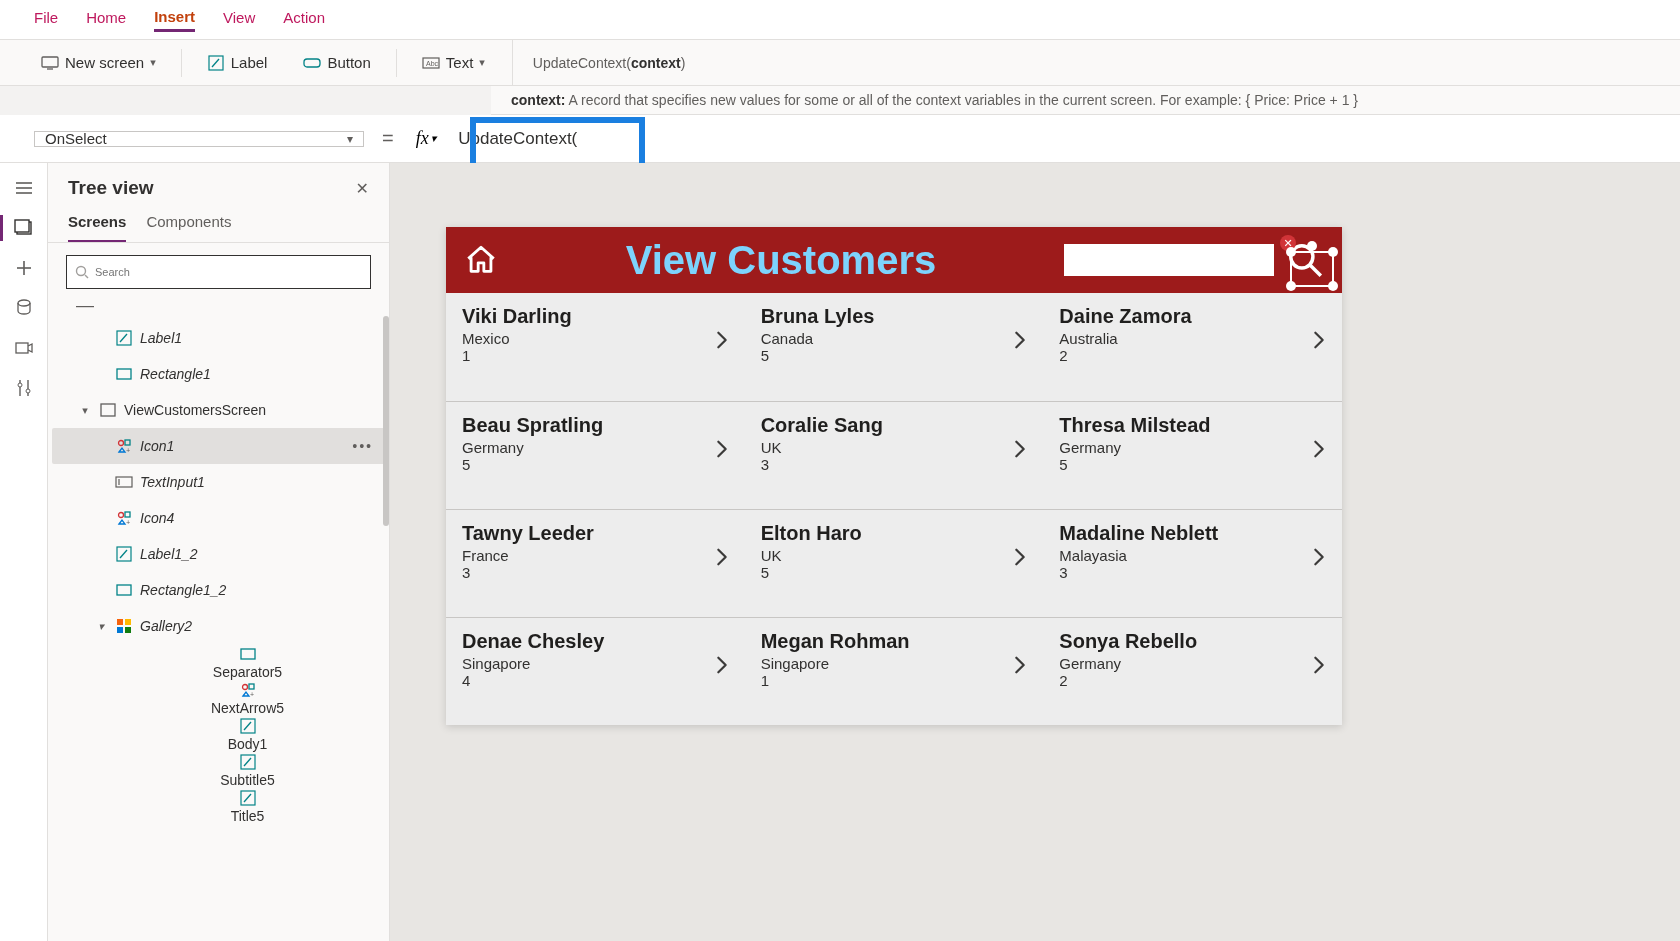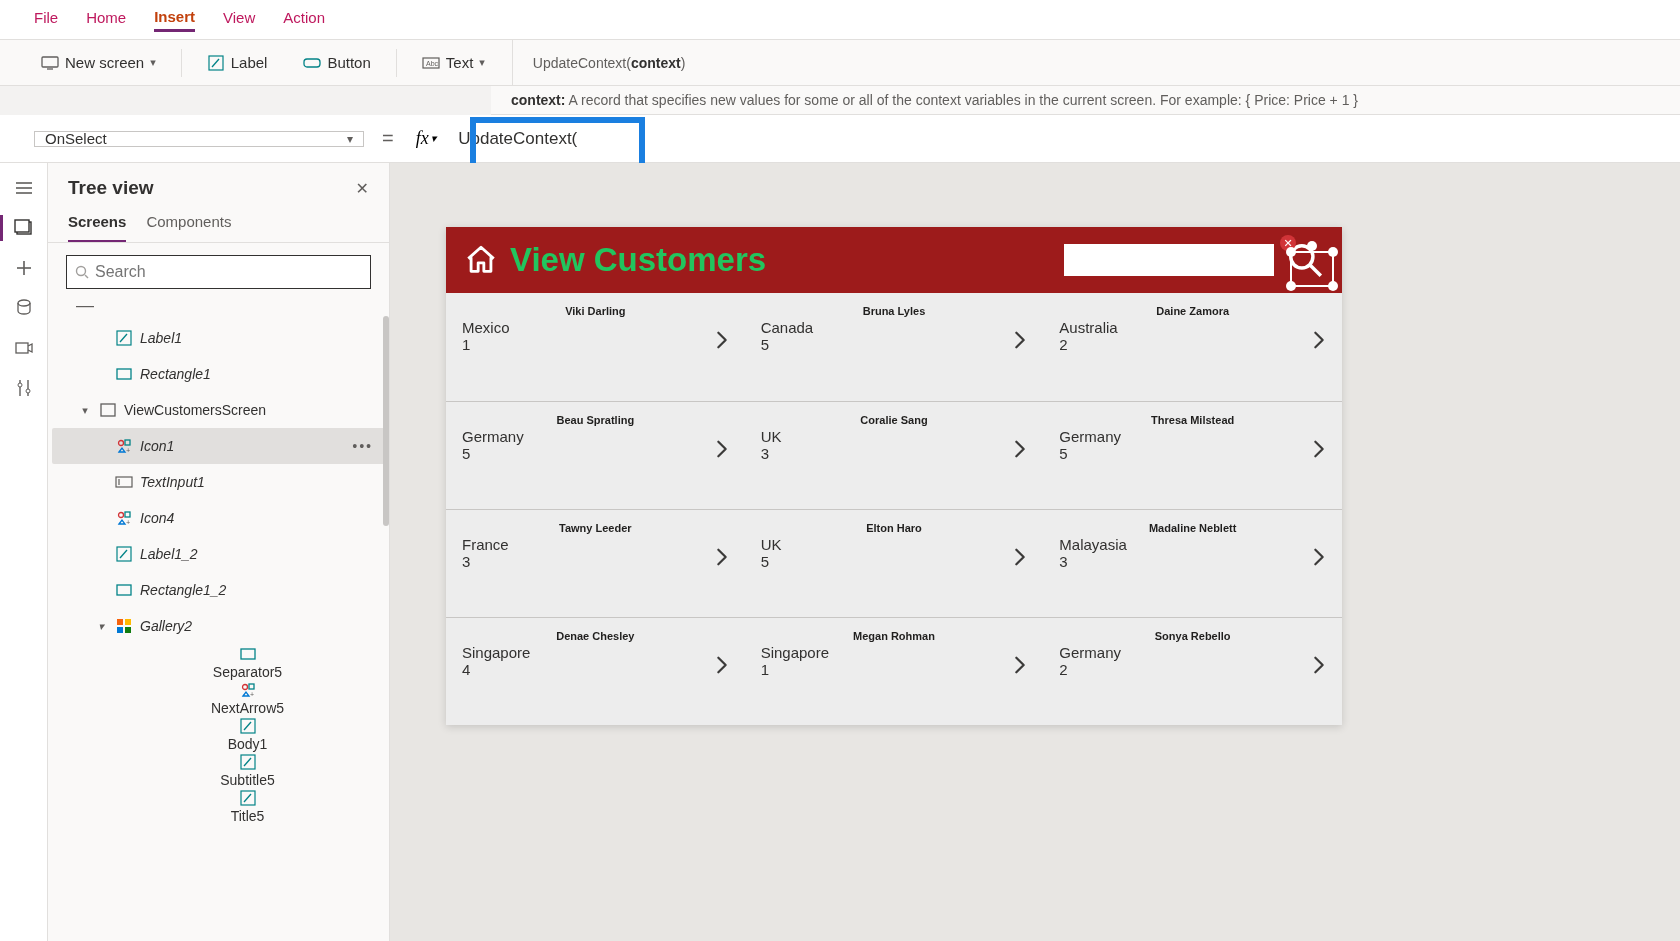--- a/index.html
+++ b/index.html
@@ -43,52 +43,52 @@
 
   
   .treepanel { width: 342px; background: #faf9f8; border-right: 1px solid #e1dfdd; display: flex; flex-direction: column; }
   .treehdr { display: flex; justify-content: space-between; align-items: center; padding: 14px 20px 8px 20px; }
   .treehdr h3 { font-size: 19px; font-weight: 600; color: #323130; }
   .treehdr .close { color: #605e5c; font-size: 16px; cursor: pointer; }
   .treetabs { display: flex; gap: 20px; padding: 0 20px; border-bottom: 1px solid #e1dfdd; }
   .treetabs .tt { font-size: 15px; padding: 6px 0 10px 0; color: #605e5c; cursor: pointer; }
   .treetabs .tt.active { color: #323130; font-weight: 600; border-bottom: 2px solid #742774; }
   .search { margin: 12px 18px 6px 18px; height: 34px; border: 1px solid #323130; display: flex; align-items: center; padding: 0 8px; gap: 6px; background: #fff; }
-  .search input { flex: 1; border: none; outline: none; font-size: 16px; }
+  .search input { flex: 1; border: none; outline: none; font-size: 11px; }
   .search .sicon { color: #a19f9d; }
   .tree { flex: 1; overflow-y: auto; padding: 4px 4px 20px 4px; position: relative; }
   .tree-scrollthumb { position: absolute; right: 0; top: 0; width: 6px; height: 210px; background: #c8c6c4; border-radius: 3px; }
   .tnode { display: flex; align-items: center; height: 36px; font-size: 14px; color: #323130; cursor: pointer; border-radius: 2px; }
   .tnode.selected { background: #e1dfdd; }
   .tnode .chev { width: 14px; font-size: 11px; color: #605e5c; text-align: center; }
   .tnode .ticon { width: 20px; height: 20px; margin: 0 6px; display: flex; align-items: center; justify-content: center; }
   .tnode .more { margin-left: auto; margin-right: 12px; color: #605e5c; letter-spacing: 2px; }
   .ind1 { padding-left: 26px; }
   .ind2 { padding-left: 42px; font-style: italic; }
   .ind3 { padding-left: 58px; flex-direction: column; }
   .collapse-dash { padding-left: 28px; color: #605e5c; font-size: 18px; }
 
   
   .canvas { flex: 1; position: relative; background: #e8e6e3; overflow: auto; }
   .app { position: absolute; left: 56px; top: 64px; width: 896px; background: #ededed; box-shadow: 0 2px 8px rgba(0,0,0,0.15); }
   .app-hdr { height: 66px; background: #9d1b1b; display: flex; align-items: center; padding: 0 18px; gap: 12px; position: relative; }
   .app-hdr .home { color: #fff; }
-  .app-hdr .title { flex: 1; font-size: 33px; font-weight: 700; color: #22c55e; }
+  .app-hdr .title { flex: 1; text-align: center; font-size: 40px; font-weight: 700; color: #7dd3fc; }
   .app-hdr .sbox { width: 210px; height: 32px; background: #fff; }
   .app-hdr .sicon2 { color: #fff; font-size: 28px; position: relative; }
 
   
   .sel-overlay { position: absolute; right: -20px; top: -10px; width: 70px; height: 62px; pointer-events: none; }
   .sel-line { position: absolute; background: #fff; }
   .sel-dot { position: absolute; width: 10px; height: 10px; background: #fff; border-radius: 50%; }
   .sel-x { position: absolute; width: 16px; height: 16px; background: #d13438; border-radius: 50%; color: #fff; font-size: 11px; display: flex; align-items: center; justify-content: center; }
 
   .grid { display: grid; grid-template-columns: repeat(3, 1fr); }
   .card { padding: 12px 16px 20px 16px; border-top: 1px solid #c8c6c4; position: relative; background: #ededed; min-height: 108px; }
-  .card .name { font-size: 11px; font-weight: 600; color: #201f1e; text-align: center; }
+  .card .name { font-size: 20px; font-weight: 600; color: #201f1e; }
   .card .country { font-size: 15px; color: #323130; margin-top: 2px; }
   .card .num { font-size: 15px; color: #323130; margin-top: 0px; }
   .card .arrow { position: absolute; right: 12px; top: 36px; color: #3b3a39; }
 
   .chev-svg { width: 22px; height: 22px; }
 
   
   svg { display: block; }
 </style>
 </head>

